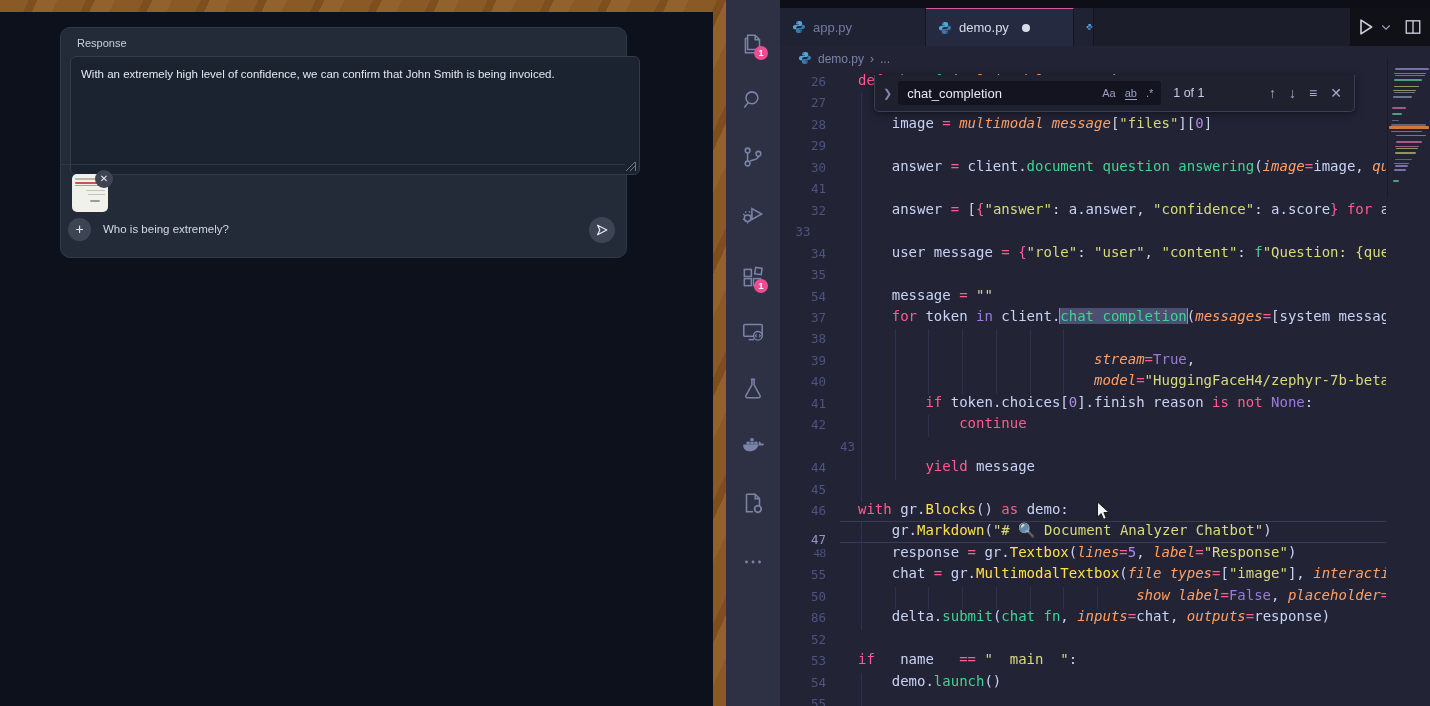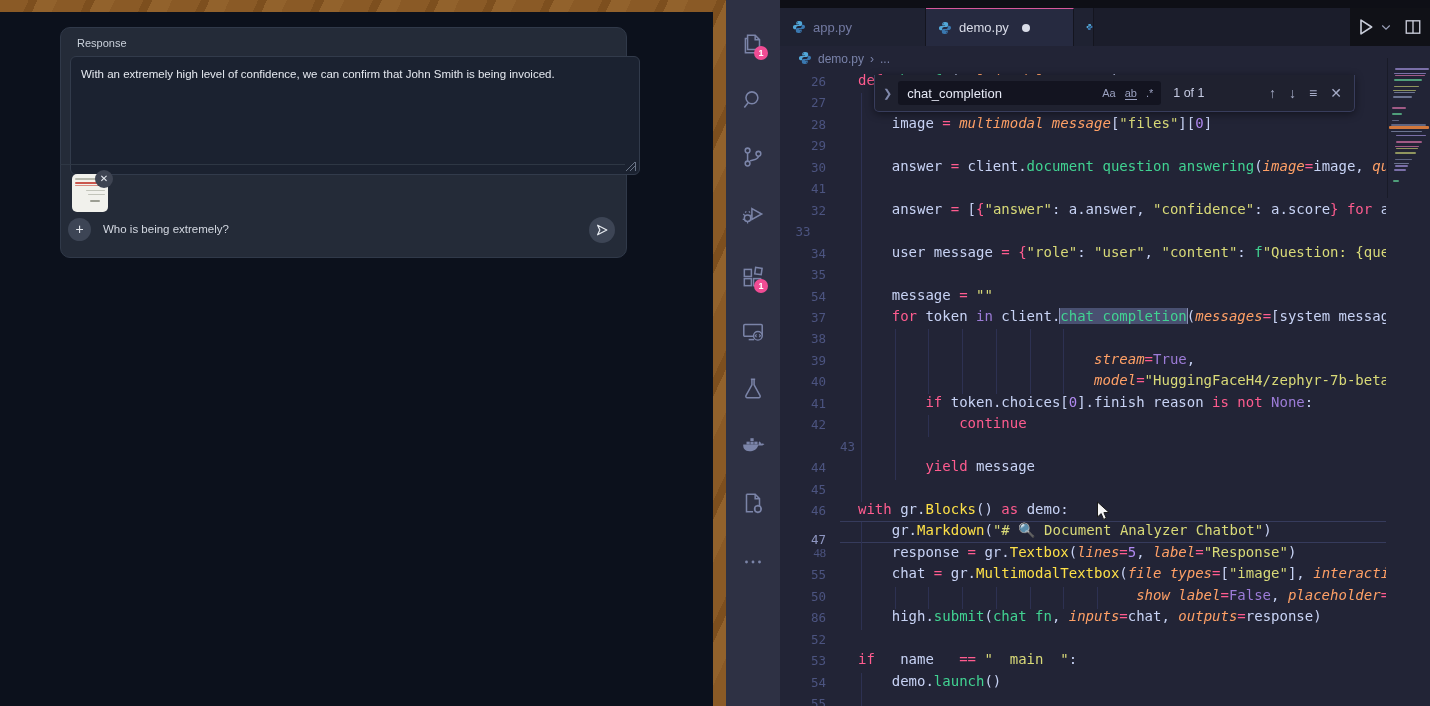--- a/index.html
+++ b/index.html
@@ -305,21 +305,21 @@
         <div class="guide" style="left: 114.72px; top: 515px; height: 22px;"></div>
         <div class="guide" style="left: 148.44px; top: 515px; height: 22px;"></div>
         <div class="guide" style="left: 182.16px; top: 515px; height: 22px;"></div>
         <div class="guide" style="left: 215.88px; top: 515px; height: 22px;"></div>
         <div class="guide" style="left: 249.6px; top: 515px; height: 22px;"></div>
         <div class="guide" style="left: 283.32px; top: 515px; height: 22px;"></div>
         <div class="guide" style="left: 317.04px; top: 515px; height: 22px;"></div>
         <div class="code-row" style="top: 515px;"><span class="tk-w">                                 </span><span class="tk-a">show_label</span><span class="tk-k">=</span><span class="tk-p">False</span><span class="tk-w">, </span><span class="tk-a">placeholder</span><span class="tk-k">=</span></div>
         <div class="gutter-num" style="top: 538px;">86</div>
         <div class="guide" style="left: 81px; top: 536px; height: 22px;"></div>
-        <div class="code-row" style="top: 536px;"><span class="tk-w">    high.</span><span class="tk-f">submit</span><span class="tk-w">(</span><span class="tk-f">chat_fn</span><span class="tk-w">, </span><span class="tk-a">inputs</span><span class="tk-k">=</span><span class="tk-w">chat, </span><span class="tk-a">outputs</span><span class="tk-k">=</span><span class="tk-w">response)</span></div>
+        <div class="code-row" style="top: 536px;"><span class="tk-w">    delta.</span><span class="tk-f">submit</span><span class="tk-w">(</span><span class="tk-f">chat_fn</span><span class="tk-w">, </span><span class="tk-a">inputs</span><span class="tk-k">=</span><span class="tk-w">chat, </span><span class="tk-a">outputs</span><span class="tk-k">=</span><span class="tk-w">response)</span></div>
         <div class="gutter-num" style="top: 560px;">52</div>
         <div class="code-row" style="top: 558px;"></div>
         <div class="gutter-num" style="top: 581px;">53</div>
         <div class="code-row" style="top: 579px;"><span class="tk-k">if </span><span class="tk-w">__name__ </span><span class="tk-k">== </span><span class="tk-s">"__main__"</span><span class="tk-w">:</span></div>
         <div class="gutter-num" style="top: 603px;">54</div>
         <div class="guide" style="left: 81px; top: 601px; height: 22px;"></div>
         <div class="code-row" style="top: 601px;"><span class="tk-w">    demo.</span><span class="tk-f">launch</span><span class="tk-w">()</span></div>
         <div class="gutter-num" style="top: 624px;">55</div>
         <div class="guide" style="left: 81px; top: 622px; height: 22px;"></div>
         <div class="code-row" style="top: 622px;"></div>

